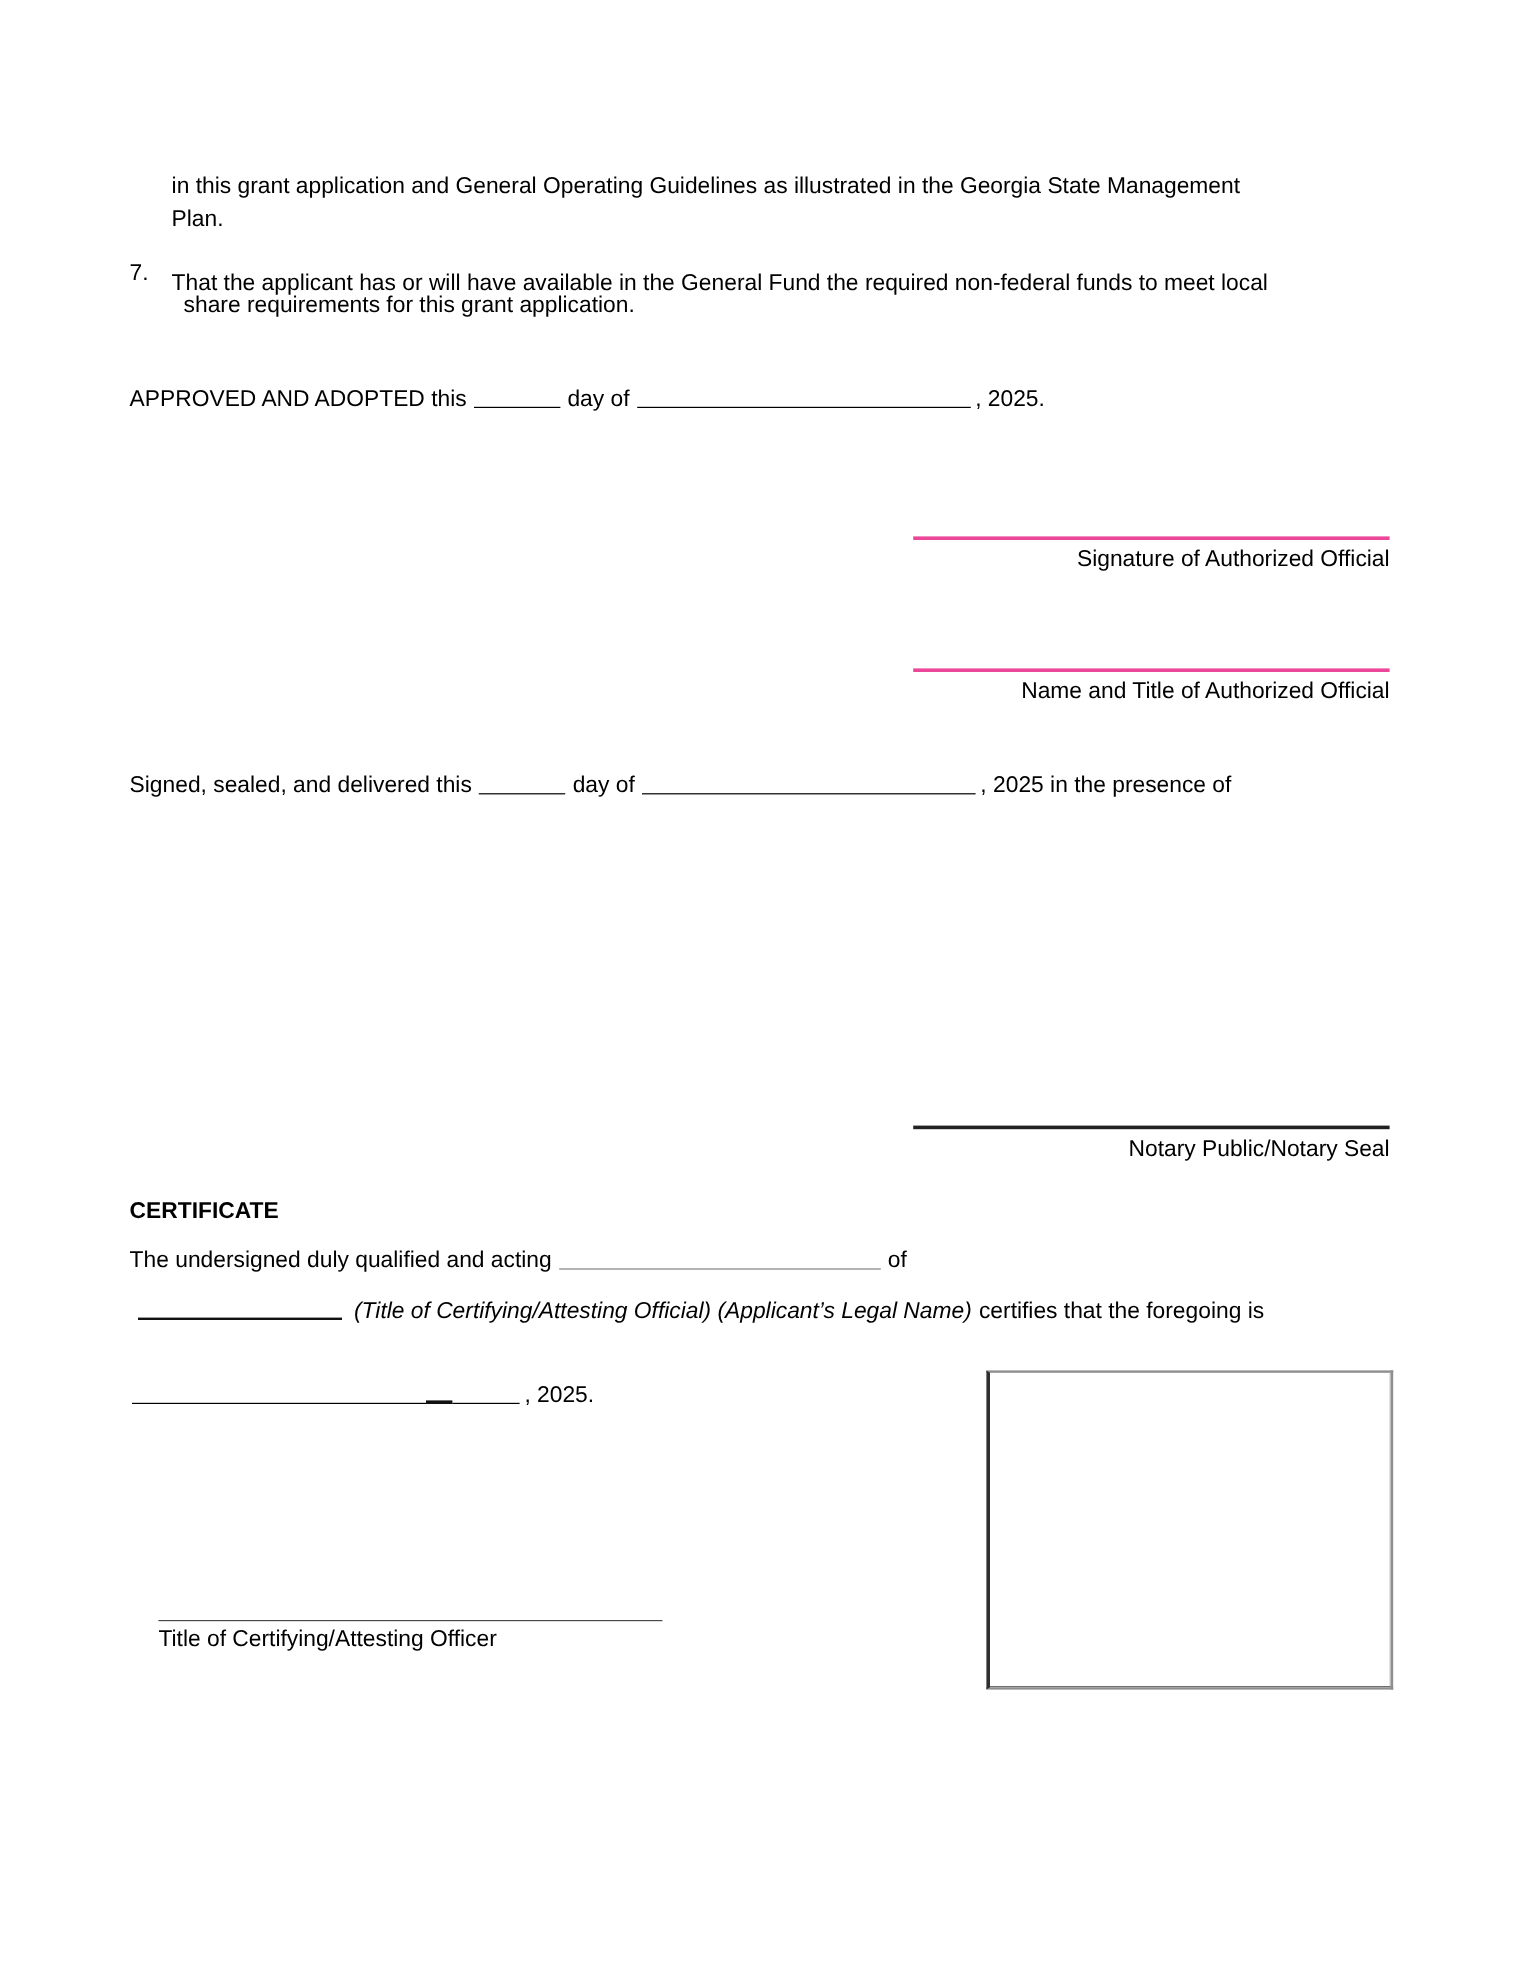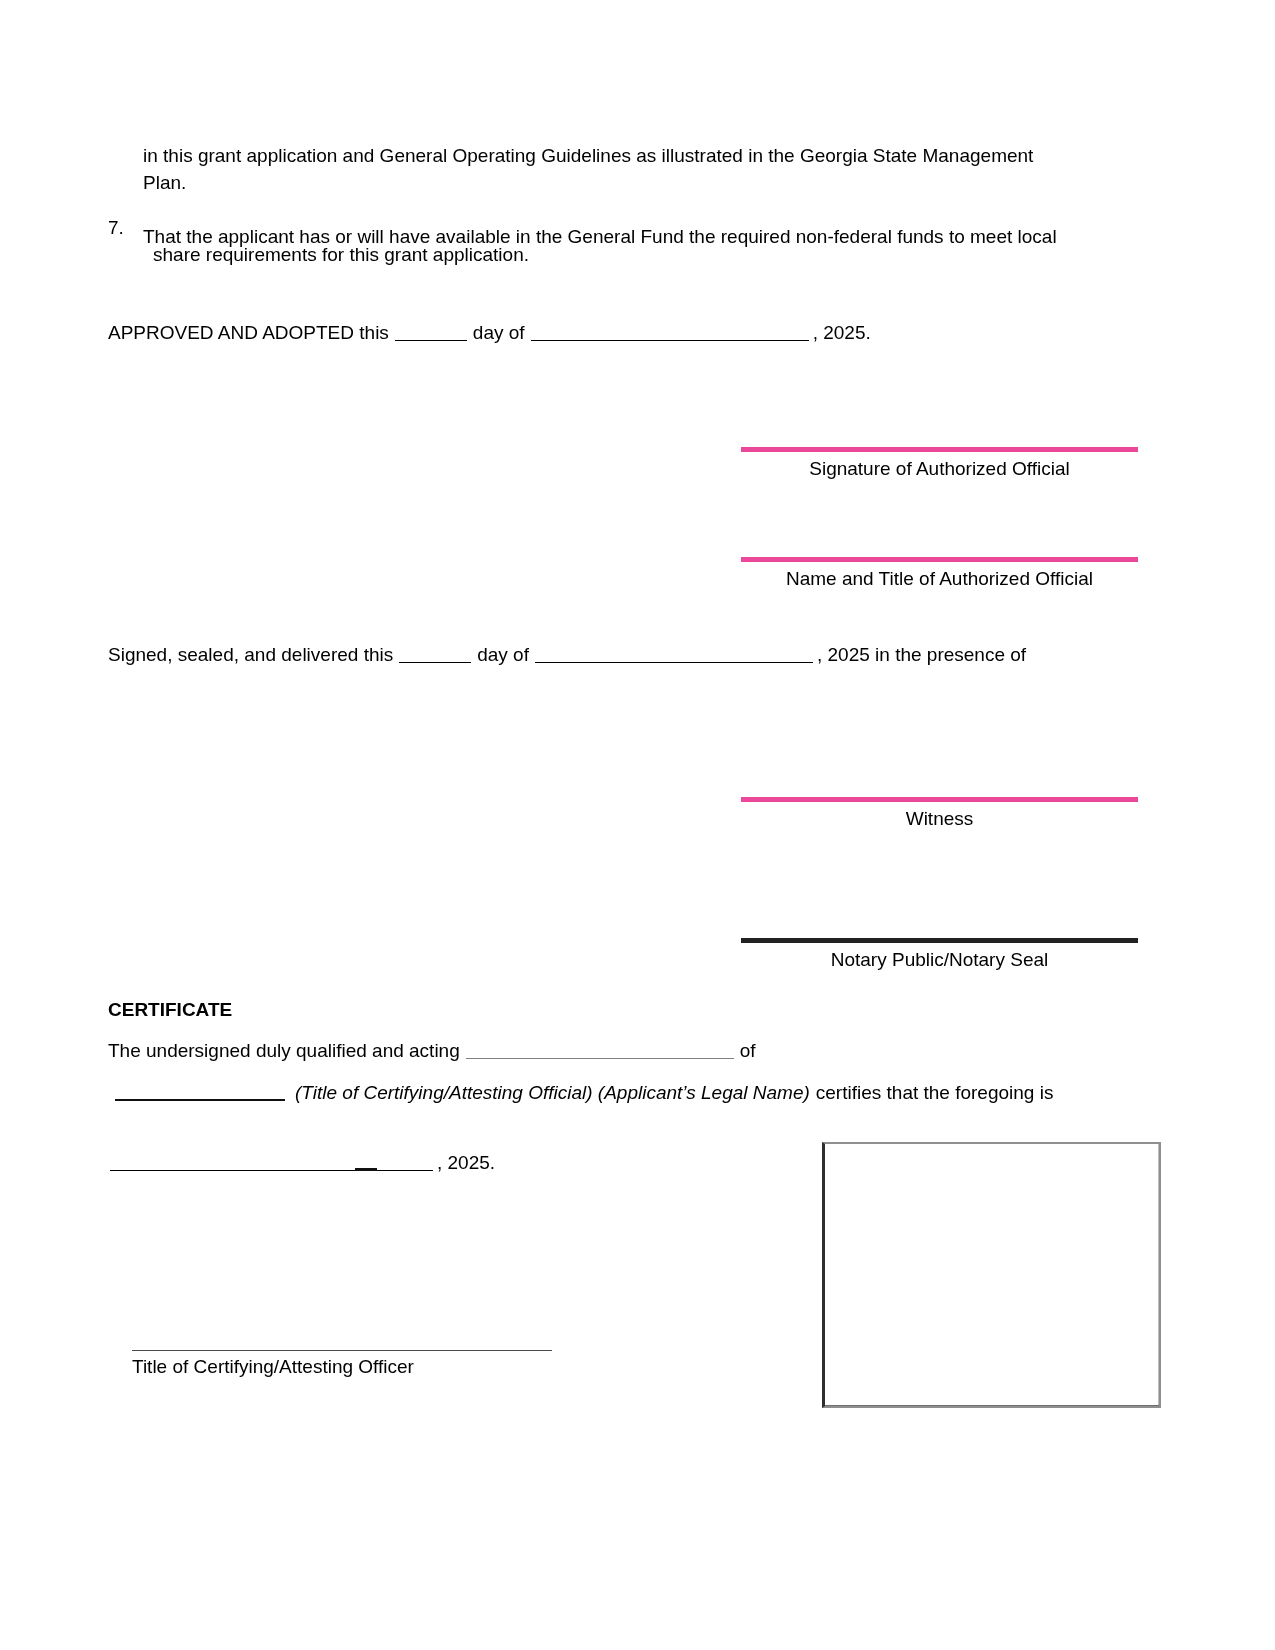--- a/index.html
+++ b/index.html
@@ -35,24 +35,24 @@
   .w22 { width:22px; }
   .w56 { width:56px; }
 
   .gap-r { margin-right:6px; }
   .gap-l { margin-left:6px; }
   .gap-l4 { margin-left:4px; }
 
   
   .sigrule {
     position:absolute;
-    width:397px; left:741px;
-    border-top:5px solid #ec4899;
+    width:397px; left:761px;
+    border-top:3px solid #ec4899;
     padding-top:4px;
-    text-align:center;
+    text-align:right;
     line-height:25px;
   }
   .sigrule.dark { border-top-color:#222222;margin-top:31px; }
 
   .leftrule {
     position:absolute;
     width:420px; left:110px;
     border-top:1px solid #000000;
     padding-top:3px;
     text-align:left;
@@ -91,23 +91,20 @@
   </div>
 
   <div class="sigrule" style="top:557px;">
     <span>Name and Title of Authorized Official</span>
   </div>
 
   <div class="line" style="left:108px; top:641px;">
     <span class="gap-r">Signed, sealed, and delivered this</span><span class="blank w72"></span><span class="gap-l gap-r">day of</span><span class="blank w278"></span><span class="gap-l4">, 2025 in the presence of</span>
   </div>
 
-  <div class="sigrule" style="top:797px;">
-    <span>Witness</span>
-  </div>
 
   <div class="sigrule dark" style="top:907px;">
     <span>Notary Public/Notary Seal</span>
   </div>
 
   <div class="line bold" style="left:108px; top:996px;">CERTIFICATE</div>
 
   <div class="line" style="left:108px; top:1037px;">
     <span class="gap-r">The undersigned duly qualified and acting</span><span class="blank gray w268"></span><span class="gap-l">of</span>
   </div>

